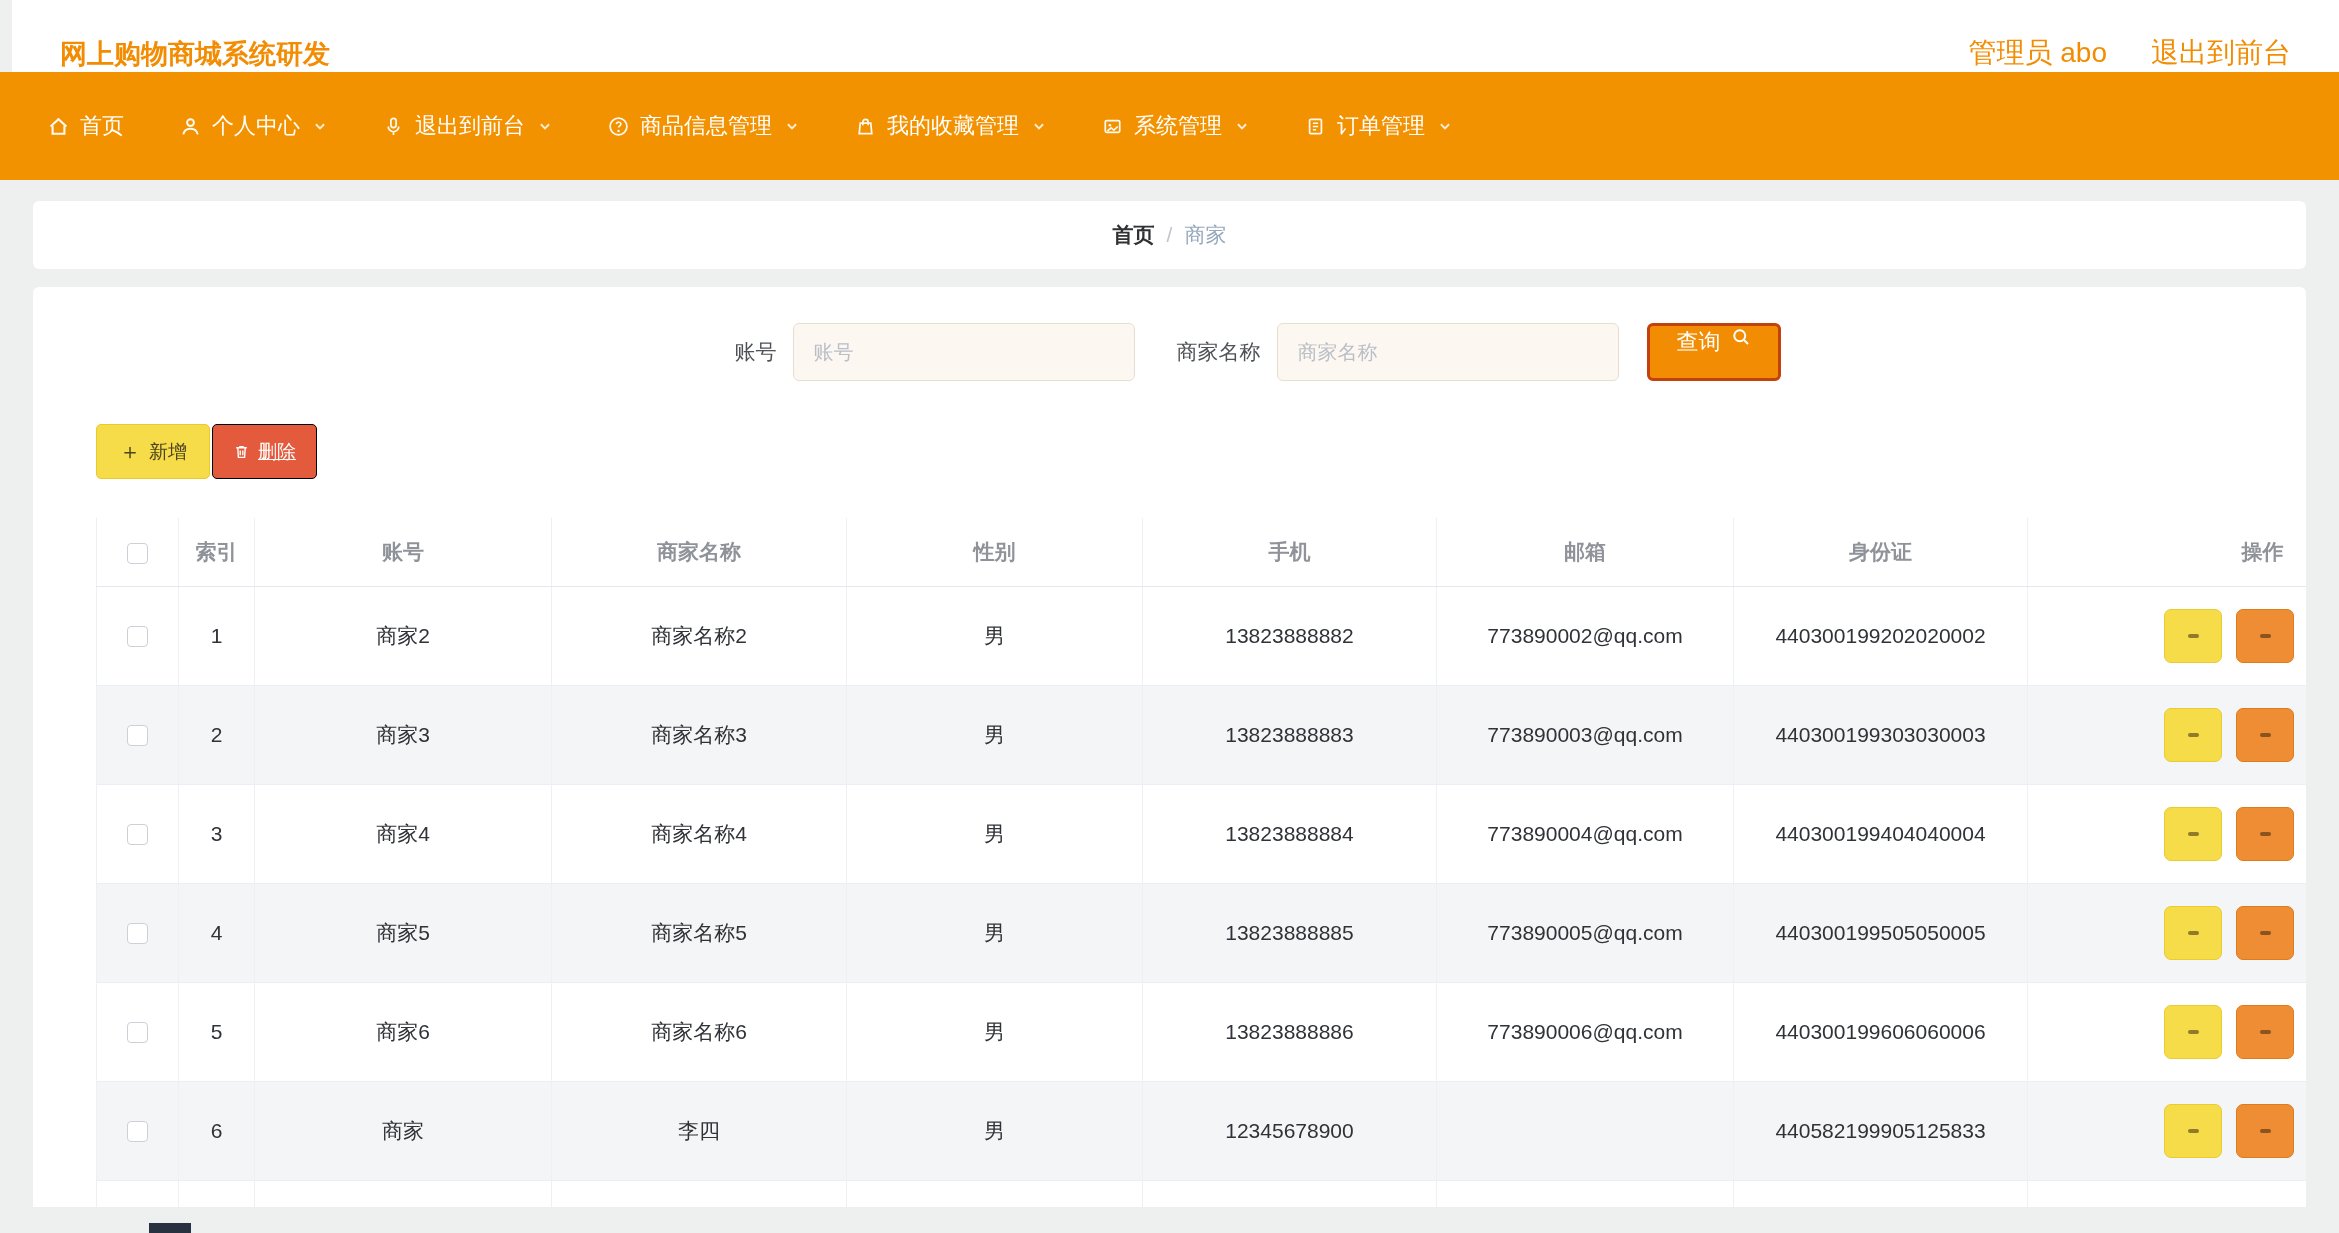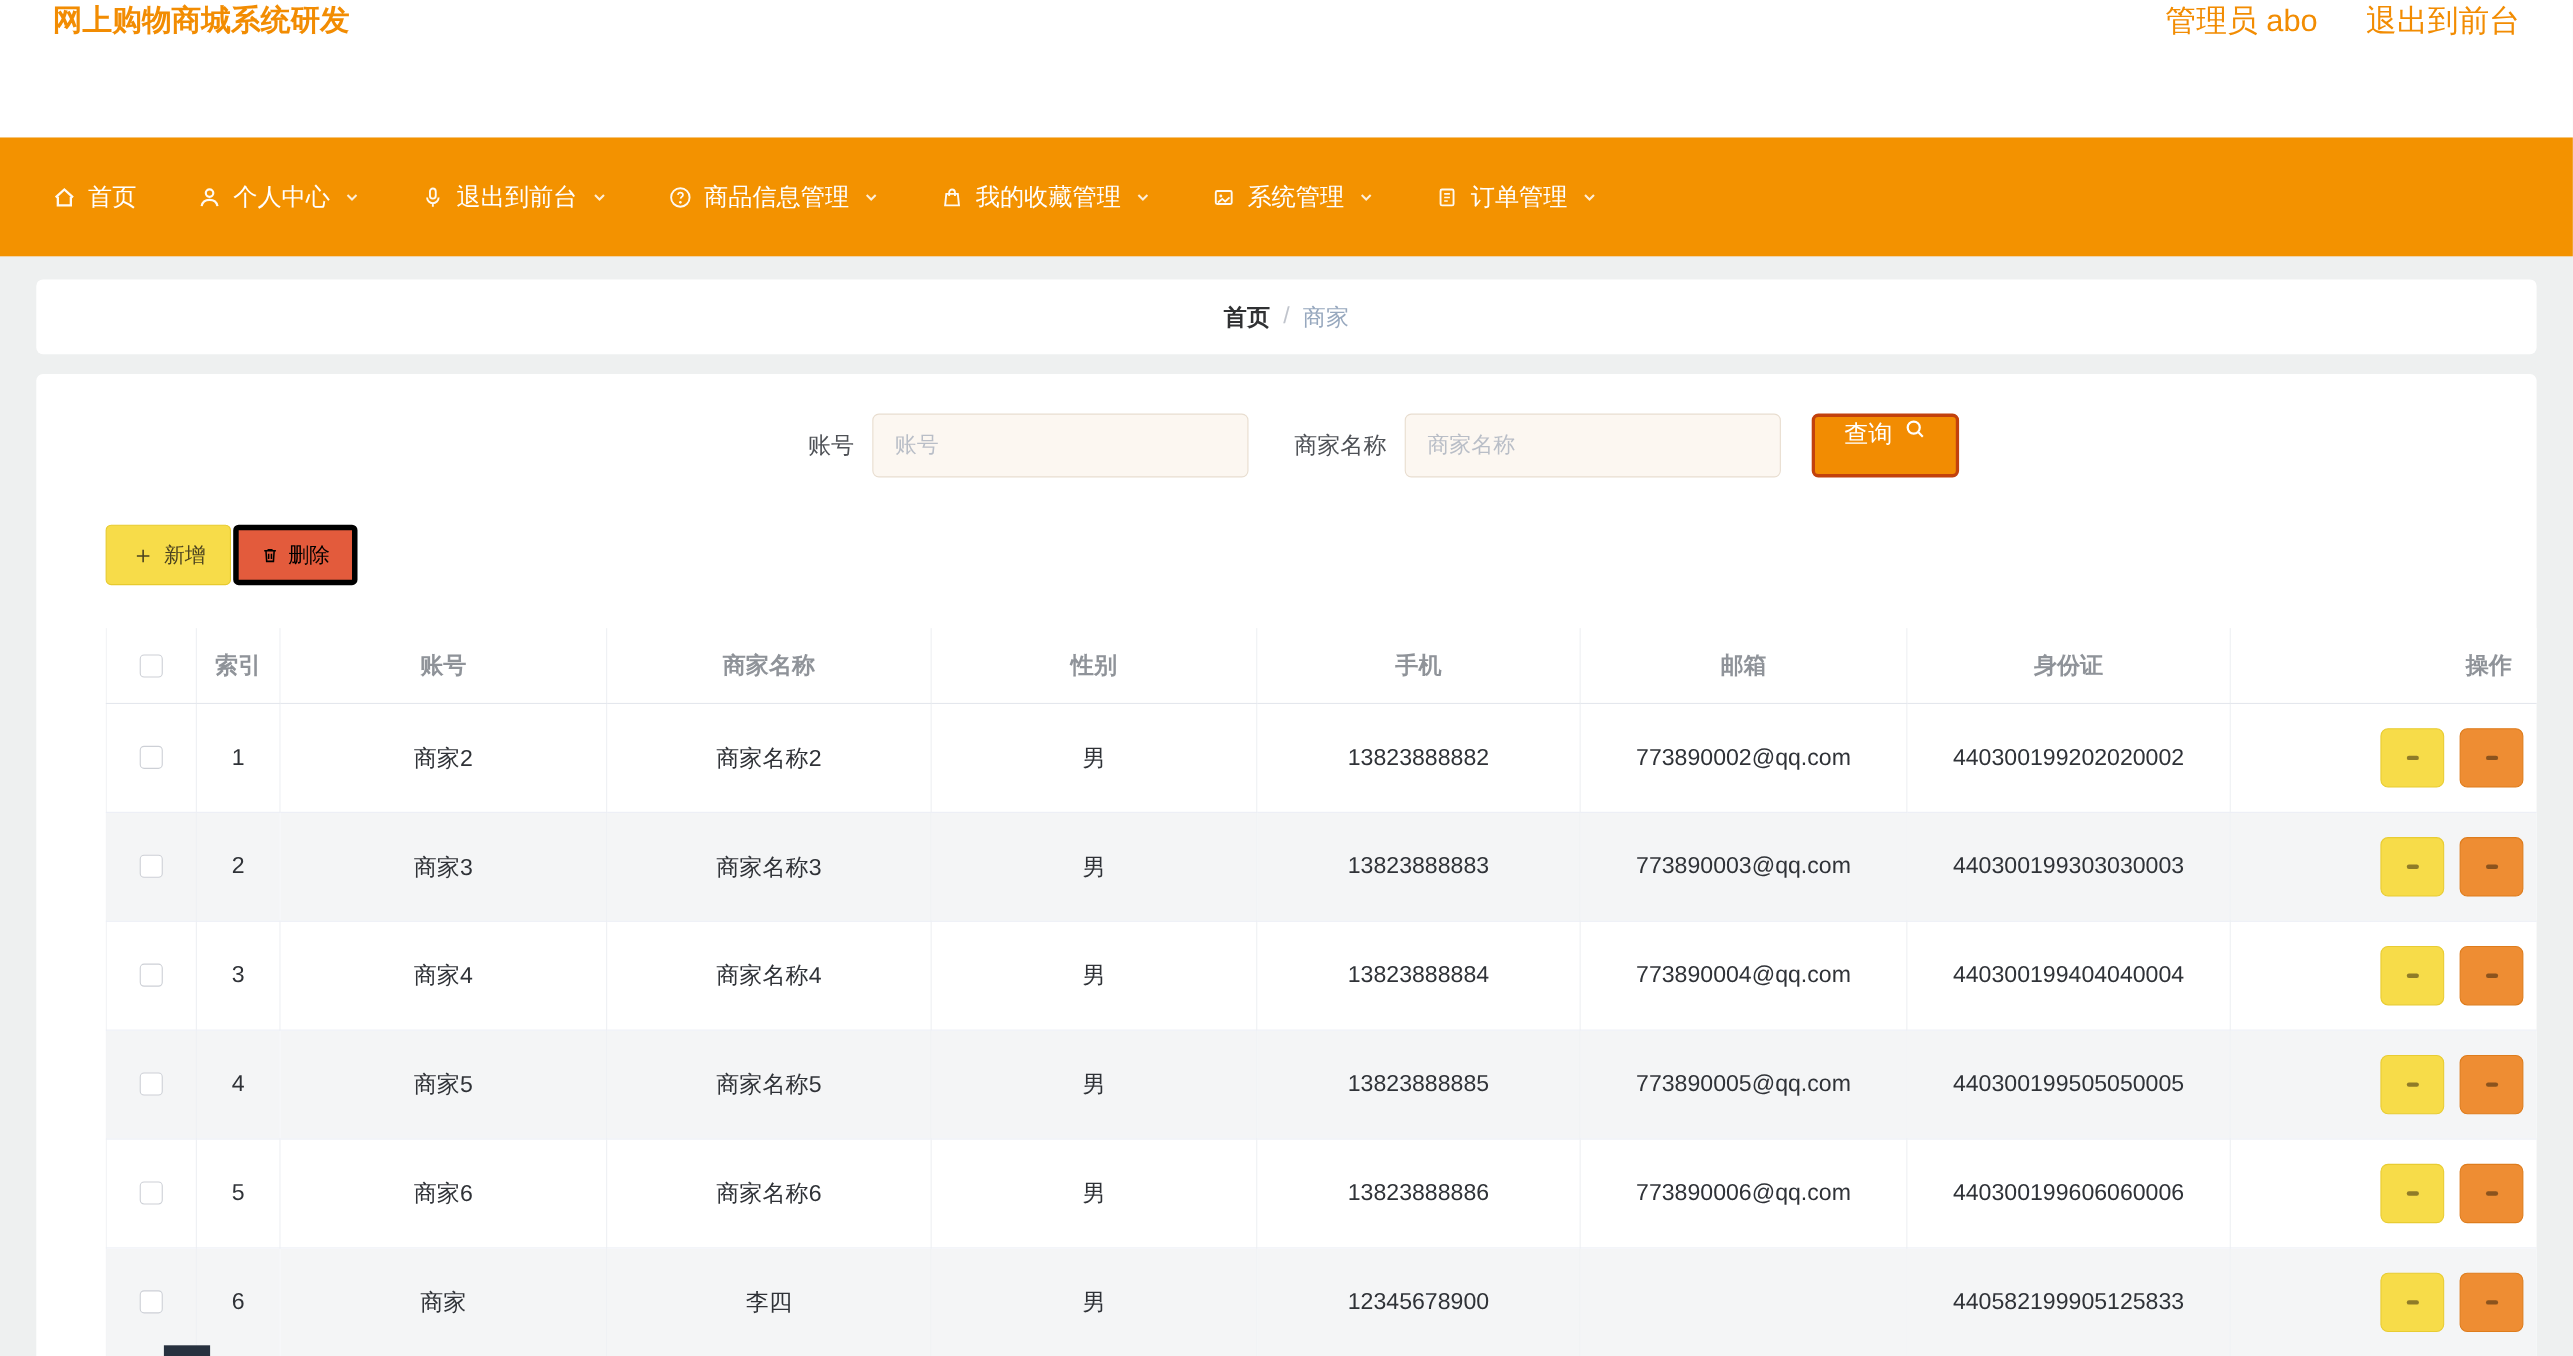--- a/index.html
+++ b/index.html
@@ -13,22 +13,22 @@
   *{box-sizing:border-box;}
   html,body{margin:0;padding:0;}
   body{
     width:2339px;height:1233px;overflow:hidden;position:relative;
     background:#eef0f0;
     font-family:"Liberation Sans","DejaVu Sans",sans-serif;
     color:#303133;
   }
   
   .top-header{
-    height:125px;background:#fff;display:flex;align-items:flex-start;
-    justify-content:space-between;padding:0 48px;
+    height:72px;background:#fff;display:flex;align-items:flex-end;
+    justify-content:space-between;padding:0 48px;margin-left:12px;
   }
   .app-title{font-size:27px;font-weight:bold;color:var(--brand-orange);}
   .header-right{display:flex;align-items:center;gap:44px;}
   .header-right .hr-item{font-size:28px;color:var(--brand-orange);cursor:pointer;}
   
   .navbar{
     height:108px;background:var(--nav-orange);
     display:flex;align-items:stretch;padding-left:20px;
   }
   .nav-item{
@@ -78,23 +78,23 @@
   .query-btn svg{width:20px;height:20px;}
   
   .action-row{display:flex;align-items:center;gap:2px;margin:0 0 39px 63px;}
   .btn-add{
     height:55px;padding:0 22px;border-radius:5px;border:1px solid #e7ca2e;
     background:var(--add-yellow);color:#4c4320;font-size:19px;display:flex;
     align-items:center;gap:8px;cursor:pointer;font-family:inherit;
   }
   .btn-add .plus{font-size:22px;line-height:1;color:#4c4320;}
   .btn-delete{
-    height:55px;padding:0 20px;border-radius:5px;border:5px solid #000000;
-    background:var(--delete-red);color:#000000;font-size:19px;display:flex;
-    align-items:center;gap:8px;cursor:pointer;font-family:inherit;
+    height:55px;padding:0 20px;border-radius:5px;border:1px solid #000000;
+    background:var(--delete-red);color:#ffffff;font-size:19px;display:flex;
+    align-items:center;gap:8px;cursor:pointer;font-family:inherit;text-decoration:underline;
   }
   .btn-delete svg{width:17px;height:17px;}
   
   .table-wrap{margin-left:63px;width:2276px;overflow:hidden;}
   table{border-collapse:collapse;table-layout:fixed;width:2401px;}
   th,td{
     text-align:center;border-bottom:1px solid #ebeef5;border-right:1px solid #eef0f3;
     overflow:hidden;white-space:nowrap;
   }
   th{height:68px;font-size:21px;font-weight:bold;color:#8f9399;background:#fff;

